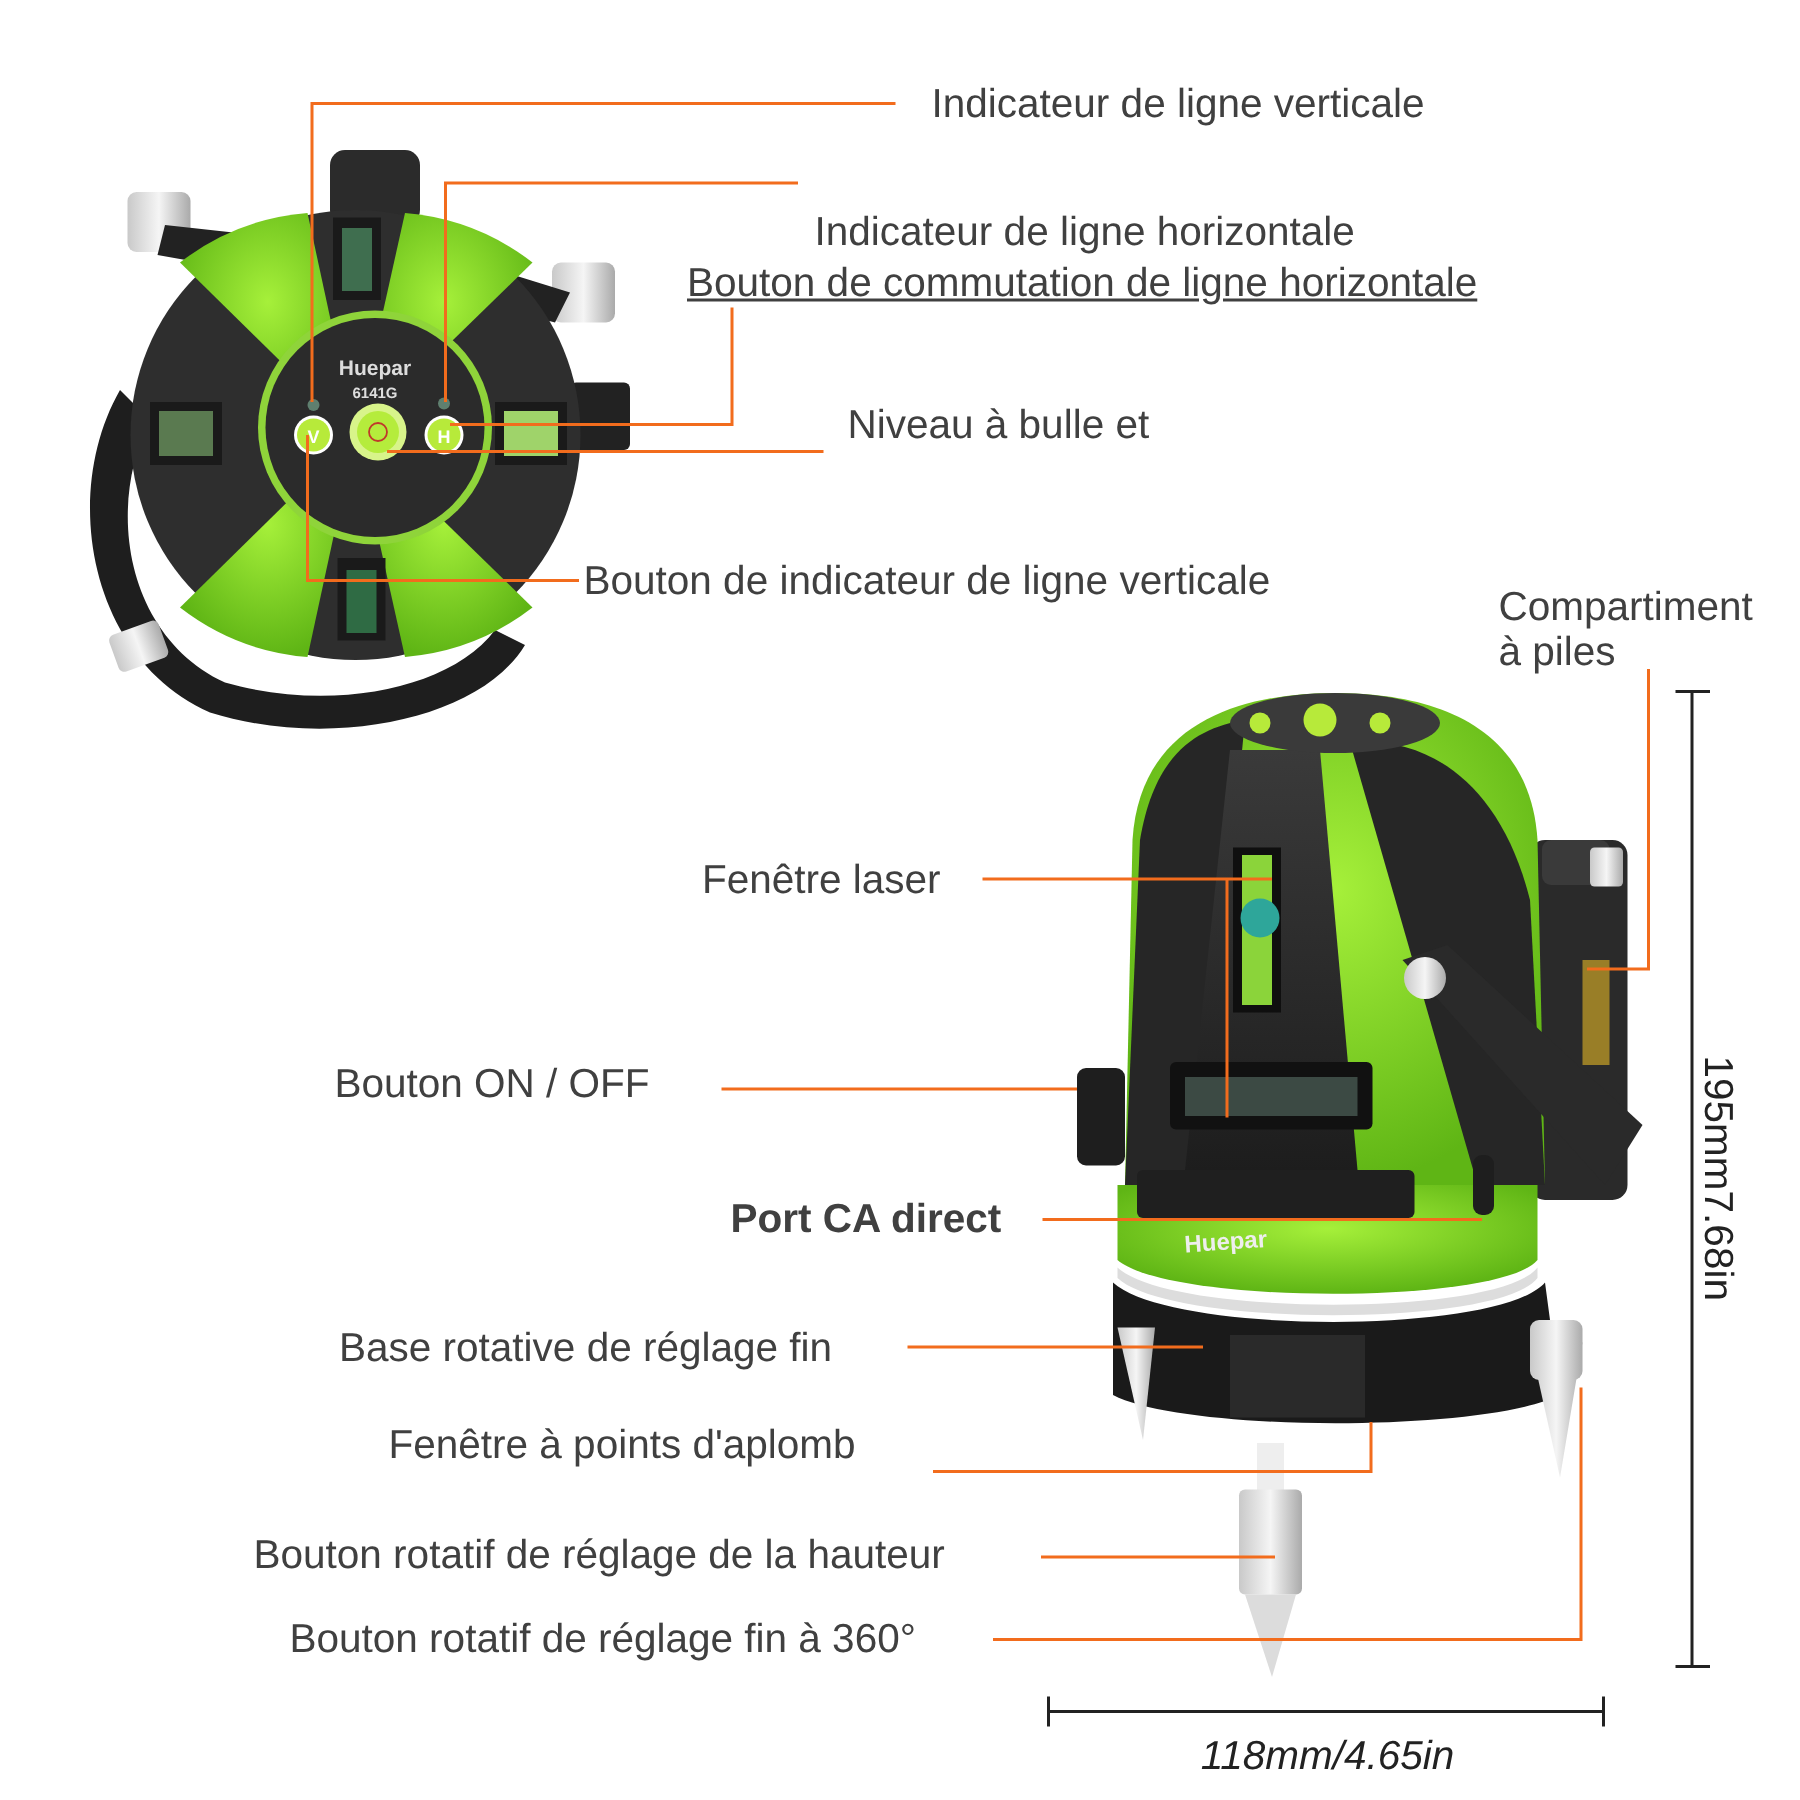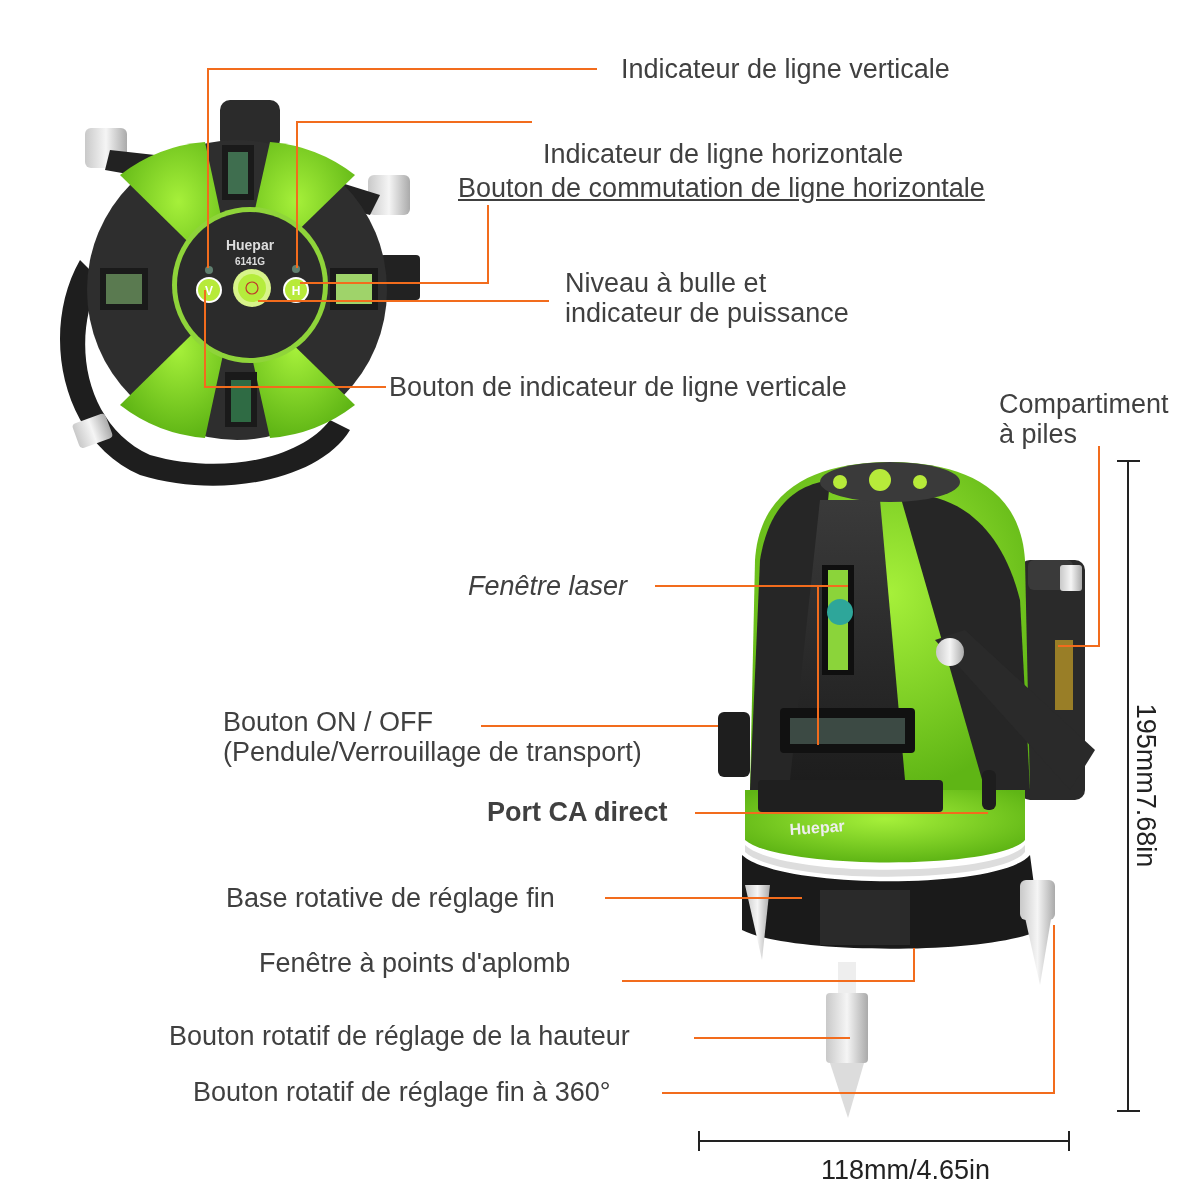--- a/index.html
+++ b/index.html
@@ -155,32 +155,30 @@
     <line x1="699" y1="1131" x2="699" y2="1151"></line>
     <line x1="1069" y1="1131" x2="1069" y2="1151"></line>
   </g>
 </svg>
 
 <div class="label" style="left:621px;top:54px;">Indicateur de ligne verticale</div>
 <div class="label" style="left:543px;top:107px;margin-top:32px;">Indicateur de ligne horizontale</div>
 <div class="label" style="left:458px;top:173px;text-decoration:underline;">Bouton de commutation de ligne horizontale</div>
 <div class="label" style="left:565px;top:268px;">
   <div>Niveau à bulle et</div>
-  <div>indicateur de puissance</div>
 </div>
 <div class="label" style="left:389px;top:372px;">Bouton de indicateur de ligne verticale</div>
 <div class="label" style="left:999px;top:389px;">
   <div>Compartiment</div>
   <div>à piles</div>
 </div>
-<div class="label" style="left:468px;top:571px;font-style:italic;">Fenêtre laser</div>
+<div class="label" style="left:468px;top:571px;">Fenêtre laser</div>
 <div class="label" style="left:223px;top:707px;">
   <div>Bouton ON / OFF</div>
-  <div>(Pendule/Verrouillage de transport)</div>
 </div>
 <div class="label" style="left:487px;top:797px;font-weight:bold;">Port CA direct</div>
 <div class="label" style="left:226px;top:883px;">Base rotative de réglage fin</div>
 <div class="label" style="left:259px;top:948px;">Fenêtre à points d'aplomb</div>
 <div class="label" style="left:169px;top:1021px;">Bouton rotatif de réglage de la hauteur</div>
 <div class="label" style="left:193px;top:1077px;">Bouton rotatif de réglage fin à 360°</div>
 
 <div class="dim" style="left:1030px;top:770px;transform:rotate(90deg);transform-origin:center;width:230px;text-align:center;">195mm7.68in</div>
-<div class="dim" style="left:780px;top:1155px;width:210px;text-align:right;">118mm/4.65in</div>
+<div class="dim" style="left:780px;top:1155px;width:210px;text-align:center;font-style:italic;">118mm/4.65in</div>
 
 </body></html>

